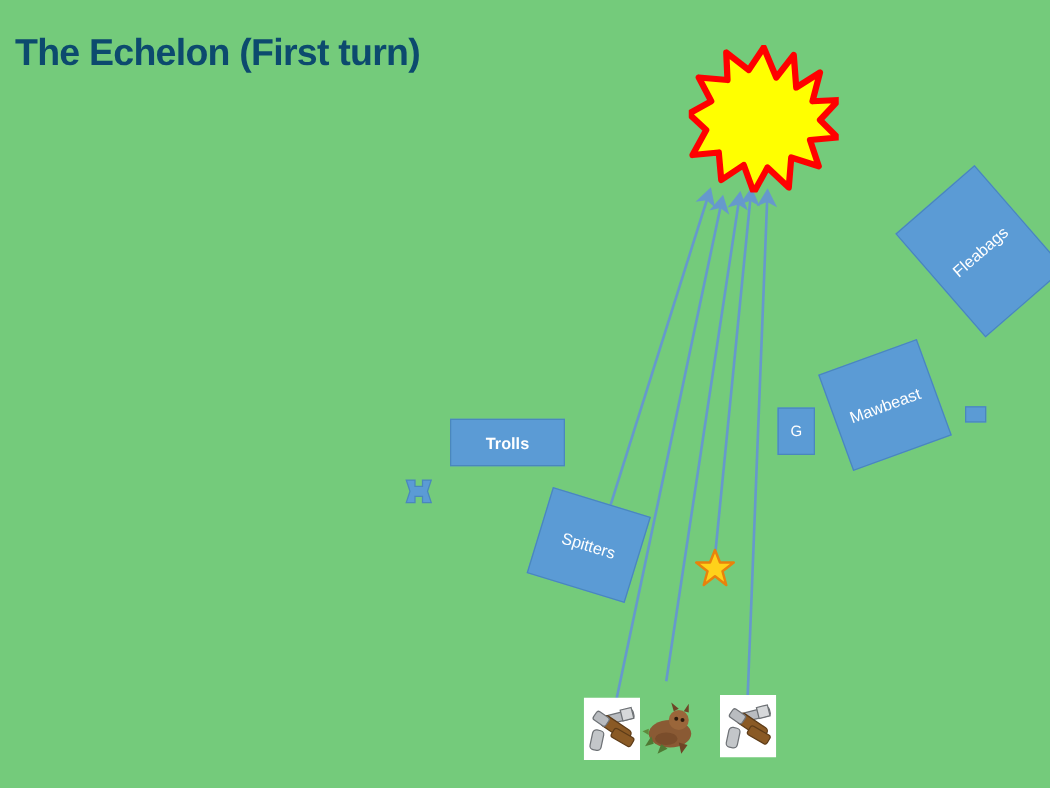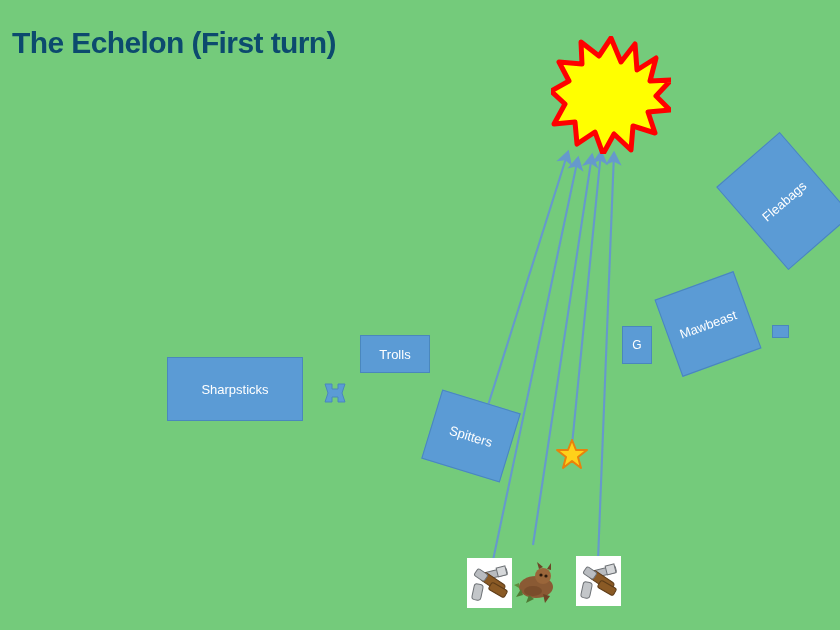--- a/index.html
+++ b/index.html
@@ -112,25 +112,22 @@
   </svg>
 
   <svg id="mini-star" viewBox="0 0 32 32" xmlns="http://www.w3.org/2000/svg">
     <polygon points="16,2 20,12 31,12 22,19 25,30 16,23 7,30 10,19 1,12 12,12" fill="#ffd11a" stroke="#e8820c" stroke-width="2" stroke-linejoin="round"></polygon>
   </svg>
 
   <svg class="bowtie" viewBox="0 0 26 26" xmlns="http://www.w3.org/2000/svg">
     <path d="M3,4 L10,4 L10,9 L16,9 L16,4 L23,4 L20,13 L23,22 L16,22 L16,17 L10,17 L10,22 L3,22 L6,13 Z" fill="#5b9bd5" stroke="#4a87bd" stroke-width="1"></path>
   </svg>
 
-  <div class="unit-box" style="left:167px; top:357px; width:136px; height:64px;">
-    <span>Sharpsticks</span>
-  </div>
 
-  <div class="unit-box" style="left:360px; top:335px; width:70px; height:38px;">
+  <div class="unit-box" style="left:360px; top:335px; width:92px; height:38px;font-weight:bold;">
     <span>Trolls</span>
   </div>
 
   <div class="unit-box" style="left:430px; top:400px; width:82px; height:72px; transform:rotate(17deg);">
     <span>Spitters</span>
   </div>
 
   <div class="unit-box small-label" style="left:622px; top:326px; width:30px; height:38px;">
     <span>G</span>
   </div>

